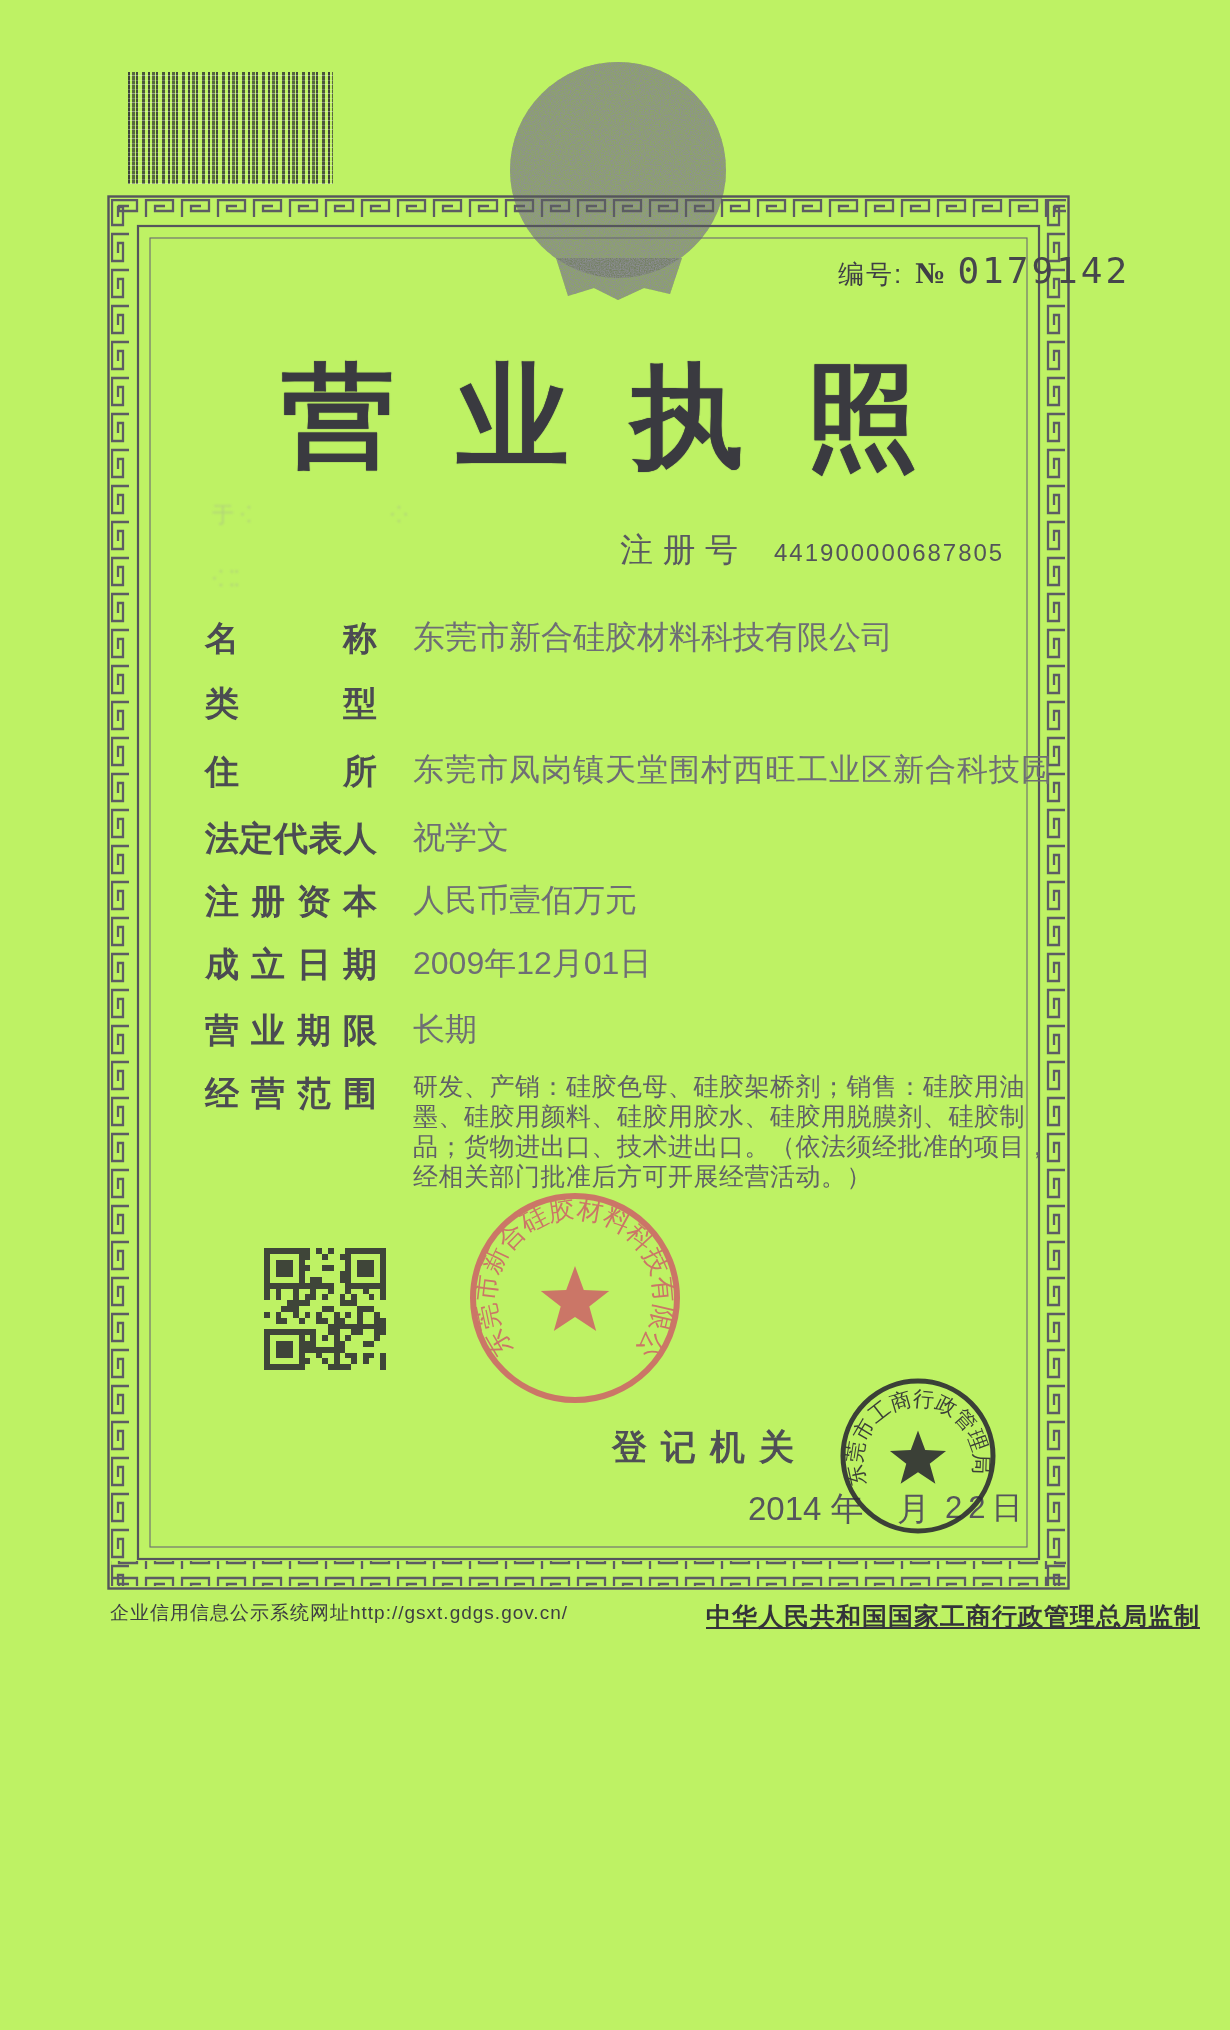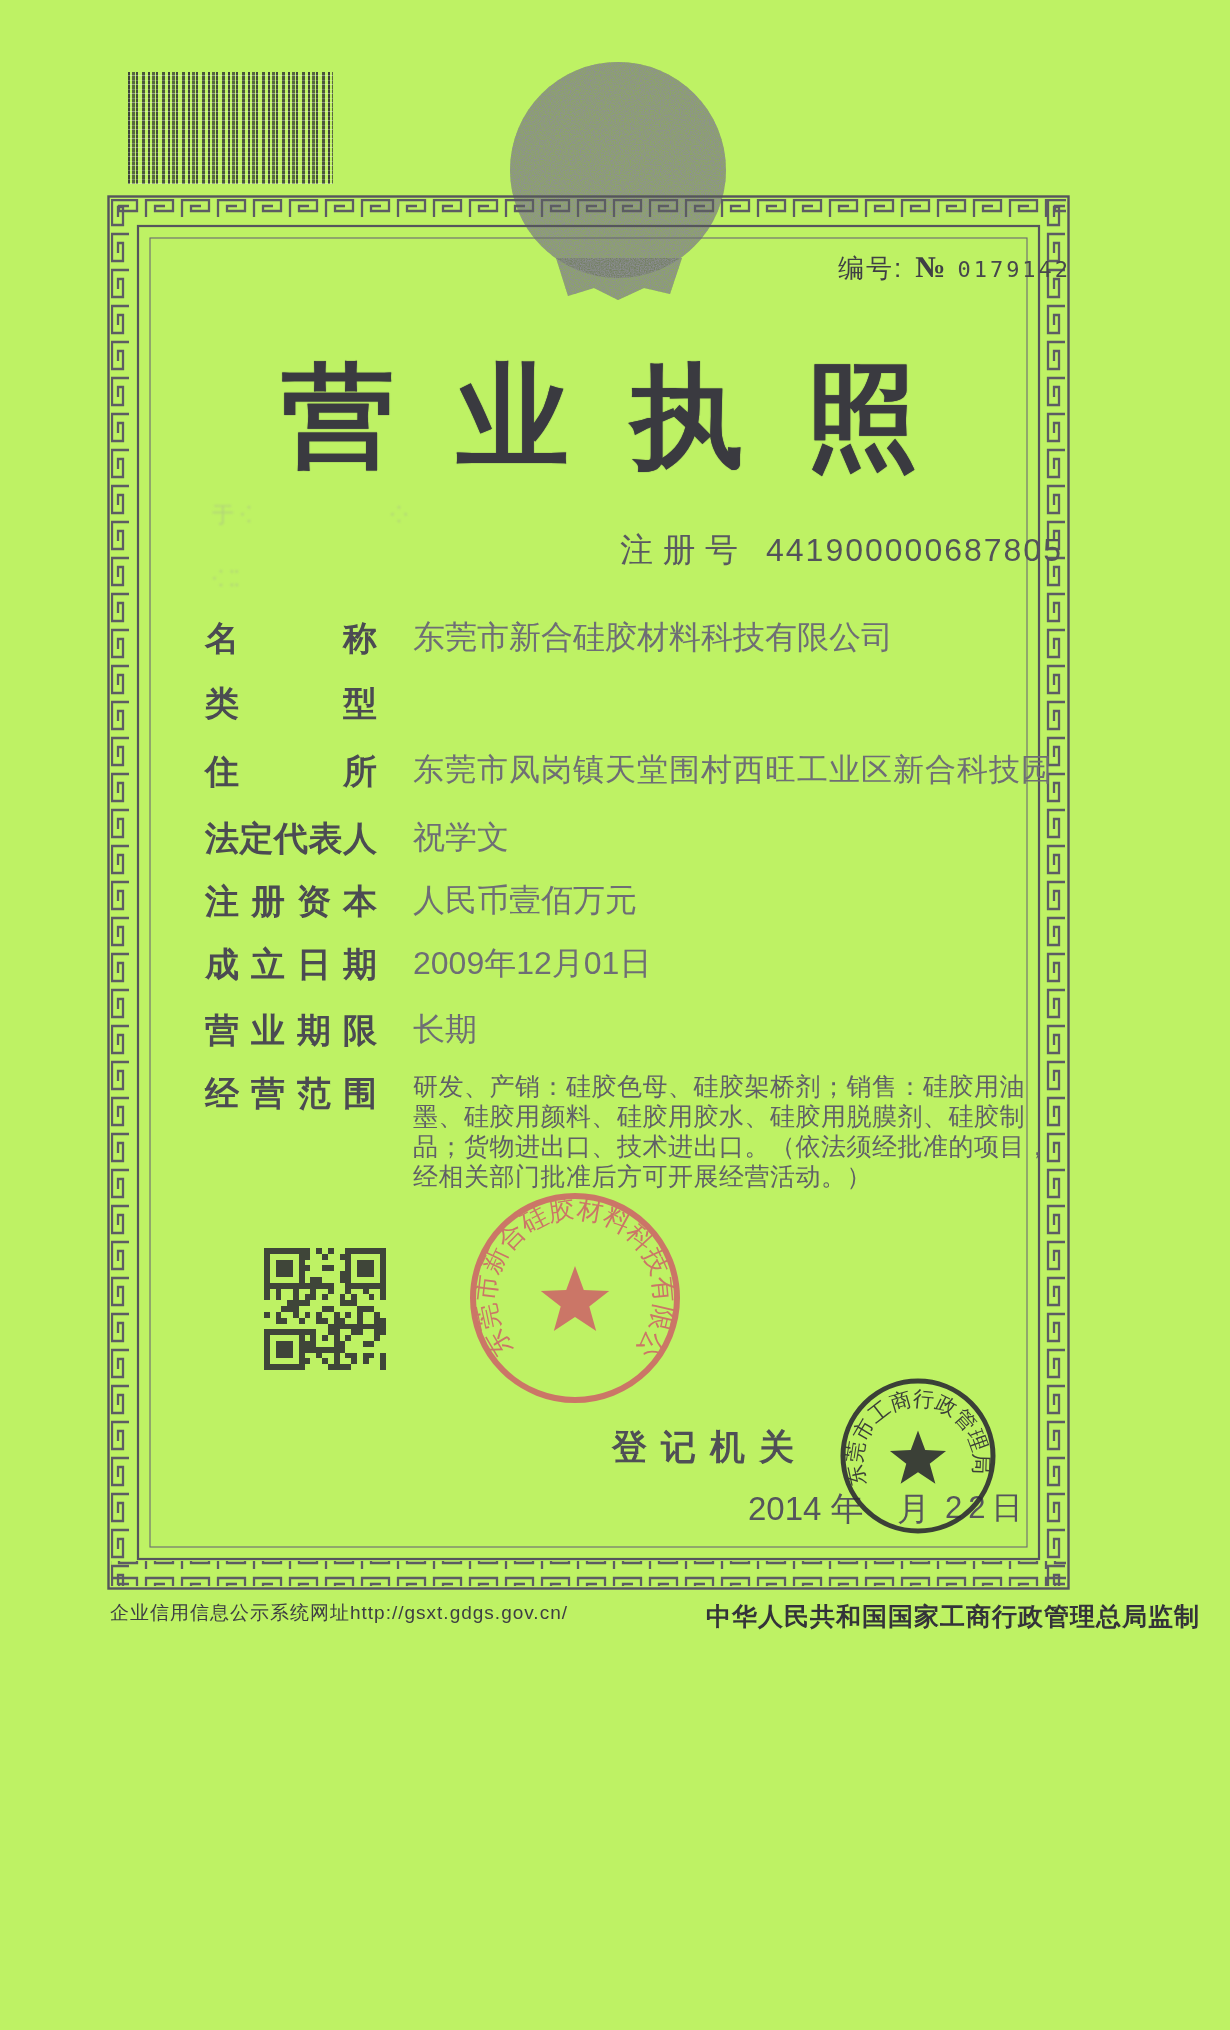--- a/index.html
+++ b/index.html
@@ -14,32 +14,32 @@
     filter:contrast(.95);}
   .emblem{position:absolute;left:498px;top:58px;width:240px;height:248px;}
 
   
   .frame{position:absolute;left:107px;top:195px;}
 
   
   .serial{position:absolute;left:838px;top:250px;display:flex;align-items:baseline;gap:12px;color:#3f3f45;}
   .serial .lbl{font-size:26px;letter-spacing:2px;}
   .serial .no-sym{font-size:30px;font-weight:bold;font-family:"Liberation Serif", serif;}
-  .serial .num{font-size:22px;letter-spacing:3px;font-family:"DejaVu Sans Mono", monospace;color:#46464c;}
+  .serial .num{font-size:36px;letter-spacing:3px;font-family:"DejaVu Sans Mono", monospace;color:#46464c;}
 
   
   .title{position:absolute;left:282px;top:342px;width:636px;font-size:112px;font-weight:900;
          color:#3a3a40;text-shadow:0 0 1px #3a3a40;}
 
   .char-spread{display:flex;justify-content:space-between;}
 
   
   .regline{position:absolute;left:620px;top:528px;display:flex;align-items:baseline;}
   .regline .rlabel{width:118px;font-size:33px;color:#5a5a61;}
-  .regline .rvalue{margin-left:28px;font-size:32px;letter-spacing:2px;color:#53535a;}
+  .regline .rvalue{margin-left:36px;font-size:24px;letter-spacing:2px;color:#53535a;}
 
   
   .row{position:absolute;left:205px;display:flex;align-items:flex-start;}
   .flabel{width:172px;font-size:34px;font-weight:600;color:#4b4b52;flex:none;}
   .fvalue{margin-left:36px;font-size:32px;color:#6e6e75;white-space:nowrap;}
   .fvalue.addr{font-size:31px;letter-spacing:1px;}
   .fvalue.scope{white-space:normal;width:658px;font-size:25px;line-height:30px;letter-spacing:.5px;color:#606067;}
 
   
   .qr{position:absolute;left:264px;top:1248px;width:122px;height:122px;display:grid;
@@ -52,21 +52,21 @@
   .datey{position:absolute;left:748px;top:1487px;font-size:33px;color:#55555c;}
   .datem{position:absolute;left:897px;top:1487px;font-size:33px;color:#55555c;}
   .dated{position:absolute;left:945px;top:1487px;font-size:31px;color:#55555c;letter-spacing:6px;}
 
   
   .seal-red{position:absolute;left:455px;top:1178px;width:240px;height:240px;opacity:.78;}
   .seal-black{position:absolute;left:830px;top:1368px;width:176px;height:176px;opacity:.9;}
 
   
   .footer-left{position:absolute;left:110px;top:1600px;font-size:19px;color:#3d3d43;letter-spacing:1px;}
-  .footer-right{position:absolute;left:706px;top:1600px;font-size:25px;color:#333339;font-weight:600;letter-spacing:1px;}
+  .footer-right{position:absolute;left:706px;top:1600px;font-size:25px;color:#333339;font-weight:600;letter-spacing:1px;text-decoration:underline;}
 
   
   .smudge{position:absolute;color:#9a9aa0;opacity:.35;filter:blur(1px);font-size:22px;}
 </style>
 </head>
 <body>
 
 <div class="page">
 
   <div class="barcode"></div>

